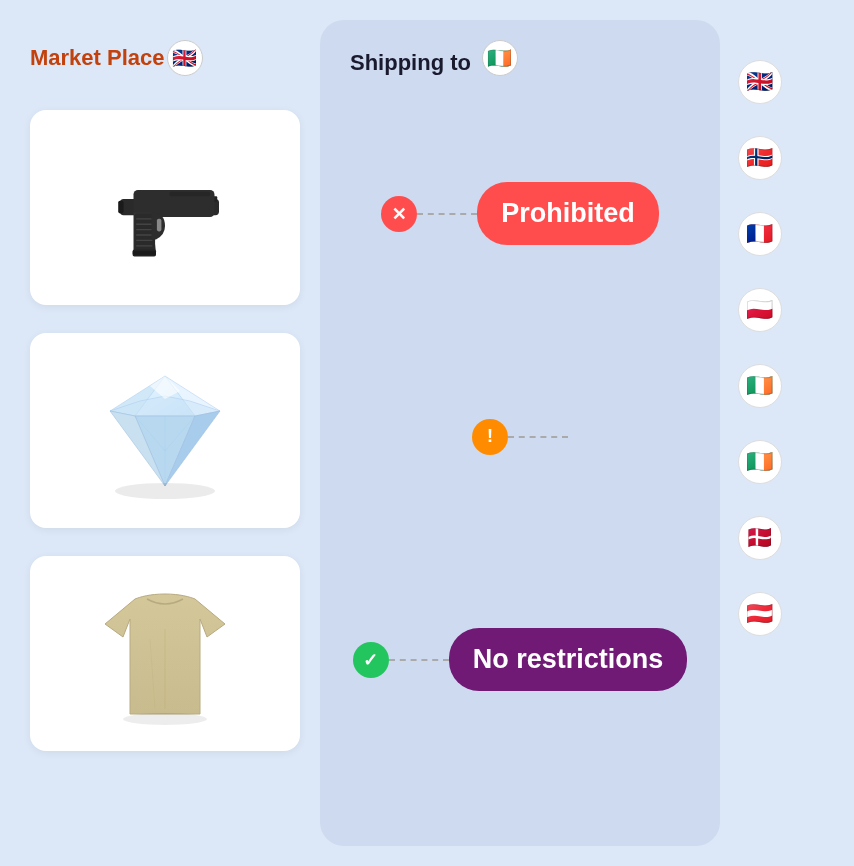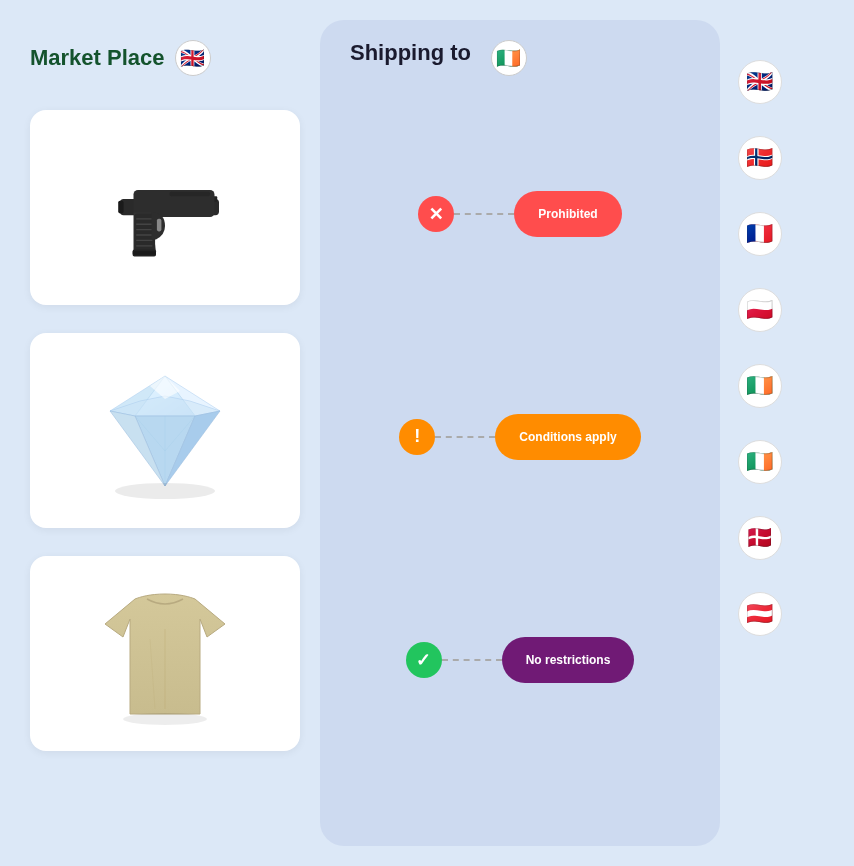--- a/index.html
+++ b/index.html
@@ -24,25 +24,25 @@
     .left-panel {
       width: 320px;
       padding: 20px 20px 20px 30px;
       display: flex;
       flex-direction: column;
       gap: 0;
     }
     .header-row {
       display: flex;
       align-items: center;
-      gap: 10px;
+      gap: 2px;
       margin-bottom: 34px;
       font-size: 22px;
       font-weight: 700;
-      color: #14532d;
+      color: #c2410c;
     }
     .flag-circle {
       width: 36px;
       height: 36px;
       border-radius: 50%;
       overflow: hidden;
       display: flex;
       align-items: center;
       justify-content: center;
       background: #fff;
@@ -71,22 +71,22 @@
       width: 400px;
       background: #cddaf0;
       border-radius: 24px;
       display: flex;
       flex-direction: column;
       padding: 20px 30px;
       position: relative;
     }
     .shipping-header {
       display: flex;
-      align-items: flex-start;
-      gap: 20px;
+      align-items: flex-end;
+      gap: 11px;
       font-size: 22px;
       font-weight: 700;
       color: #1a1a2e;
       margin-bottom: 20px;
     }
     .status-rows {
       display: flex;
       flex-direction: column;
       gap: 0;
       margin-top: 20px;
@@ -127,21 +127,21 @@
     .indicator-dot.no-restrictions { background: #22c55e; }
     .dashed-line {
       width: 60px;
       height: 2px;
       border-top: 2.5px dashed #aaa;
       flex-shrink: 0;
     }
     .status-badge {
       padding: 16px 24px;
       border-radius: 30px;
-      font-size: 12px;
+      font-size: 27px;
       font-weight: 600;
       color: white;
       white-space: nowrap;
     }
     .status-badge.prohibited { background: #ff4d4d; }
     .status-badge.conditions { background: #ff8c00; }
     .status-badge.no-restrictions { background: #701a75; }
     
     .right-panel {
       width: 80px;
@@ -306,21 +306,20 @@
           <div class="indicator-dot prohibited">✕</div>
           <div class="dashed-line"></div>
           <div class="status-badge prohibited">Prohibited</div>
         </div>
       </div>
 
       <div class="status-row">
         <div class="status-indicator">
           <div class="indicator-dot conditions">!</div>
           <div class="dashed-line"></div>
-          <div class="status-badge conditions">Conditions apply</div>
         </div>
       </div>
 
       <div class="status-row">
         <div class="status-indicator">
           <div class="indicator-dot no-restrictions">✓</div>
           <div class="dashed-line"></div>
           <div class="status-badge no-restrictions">No restrictions</div>
         </div>
       </div>

